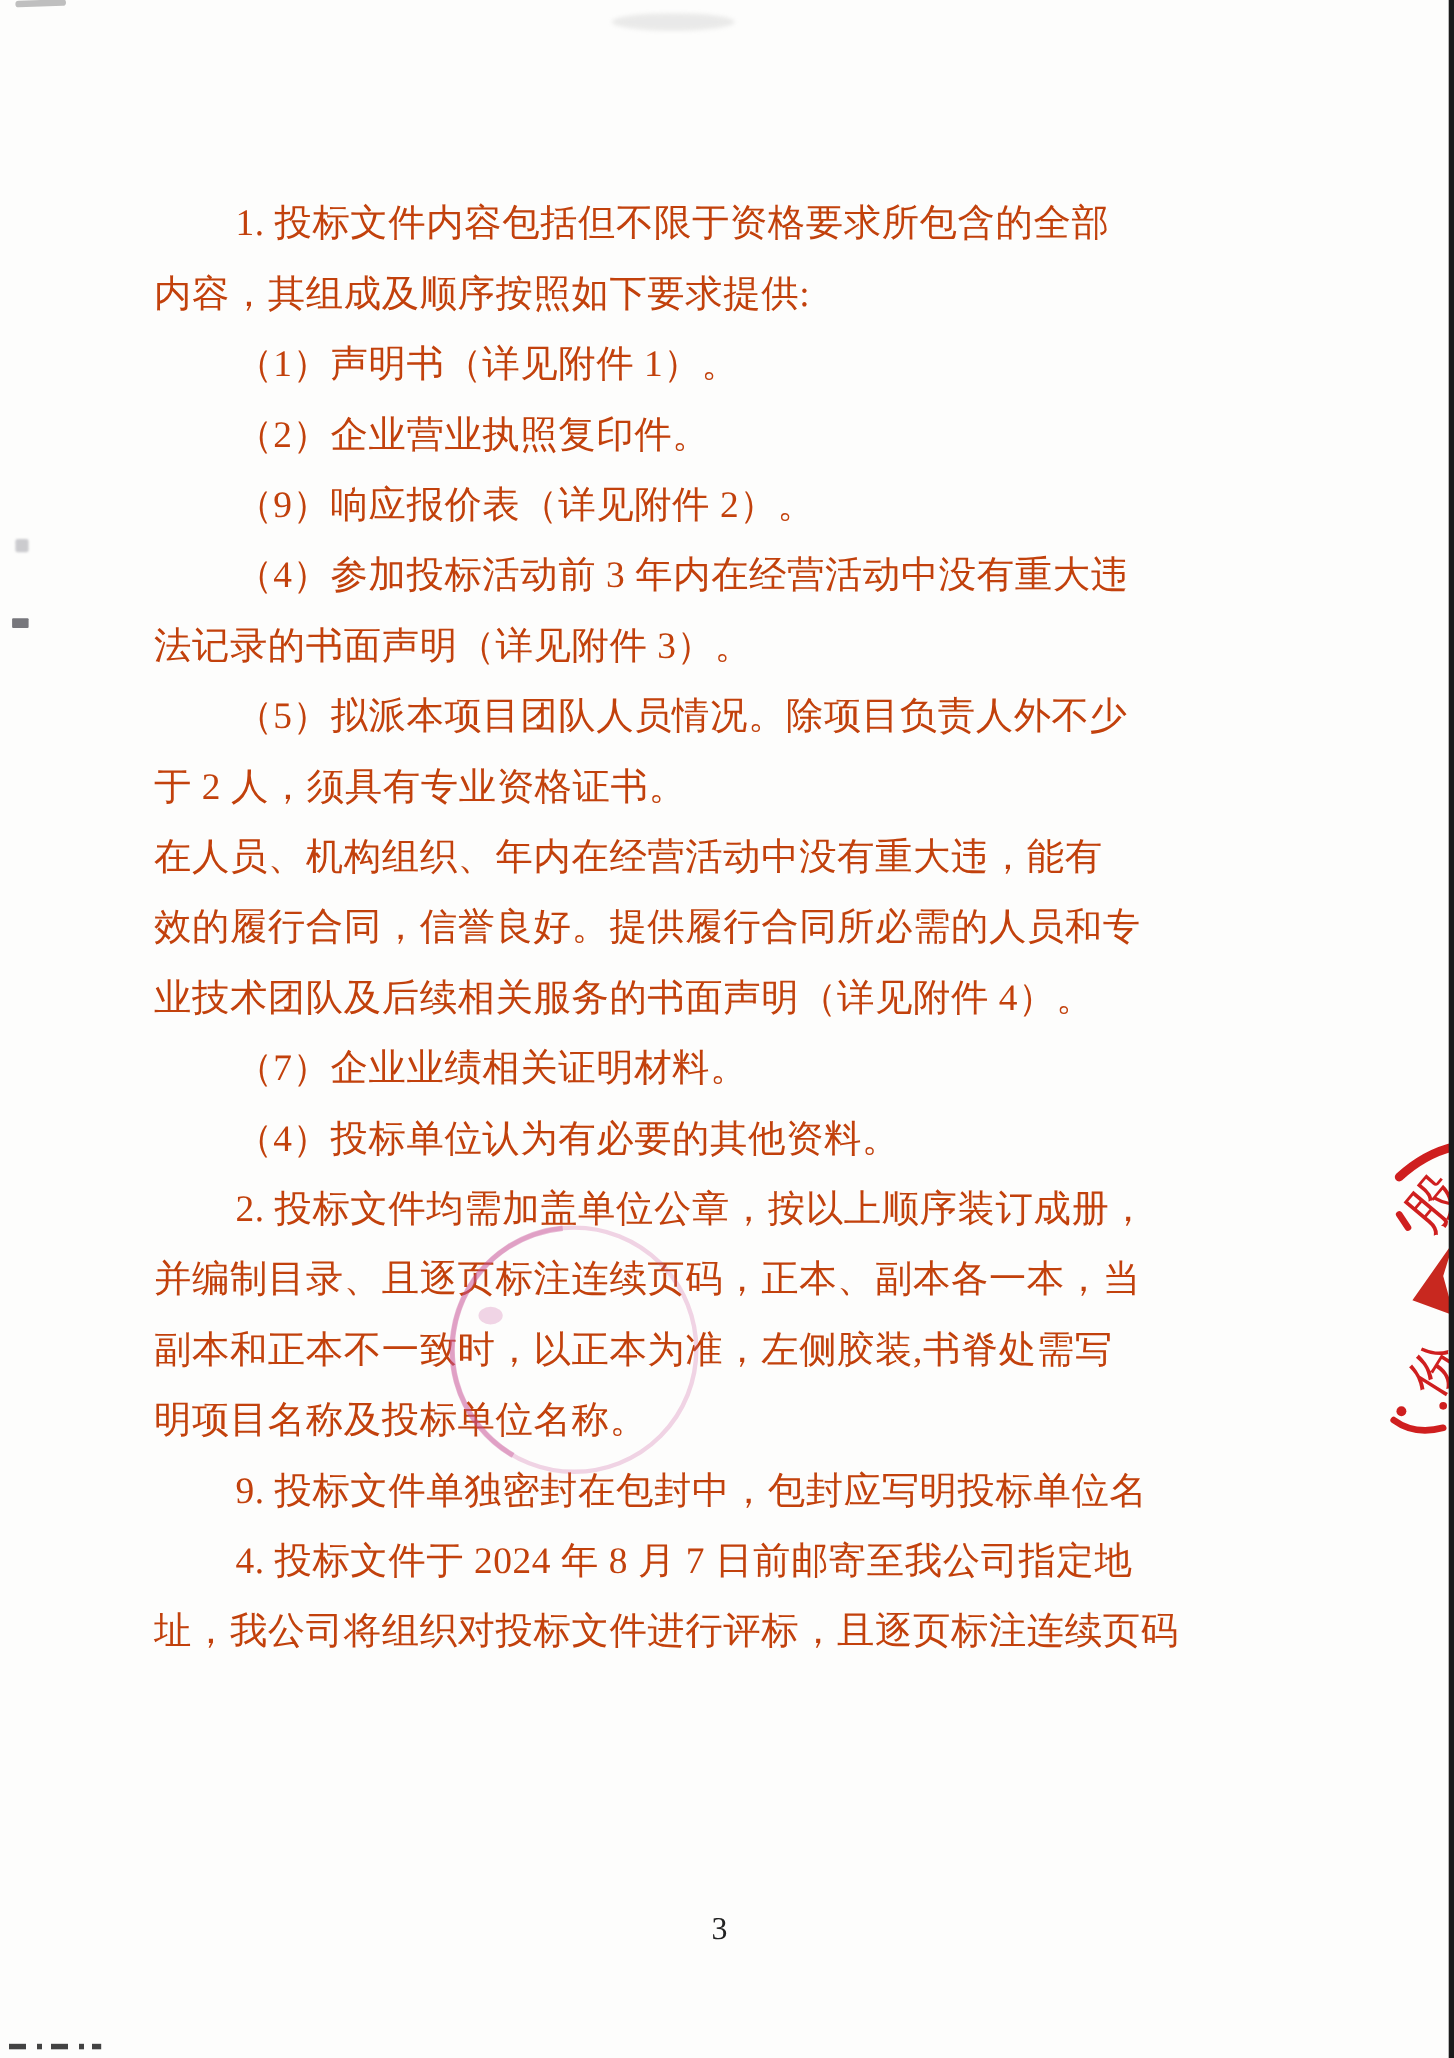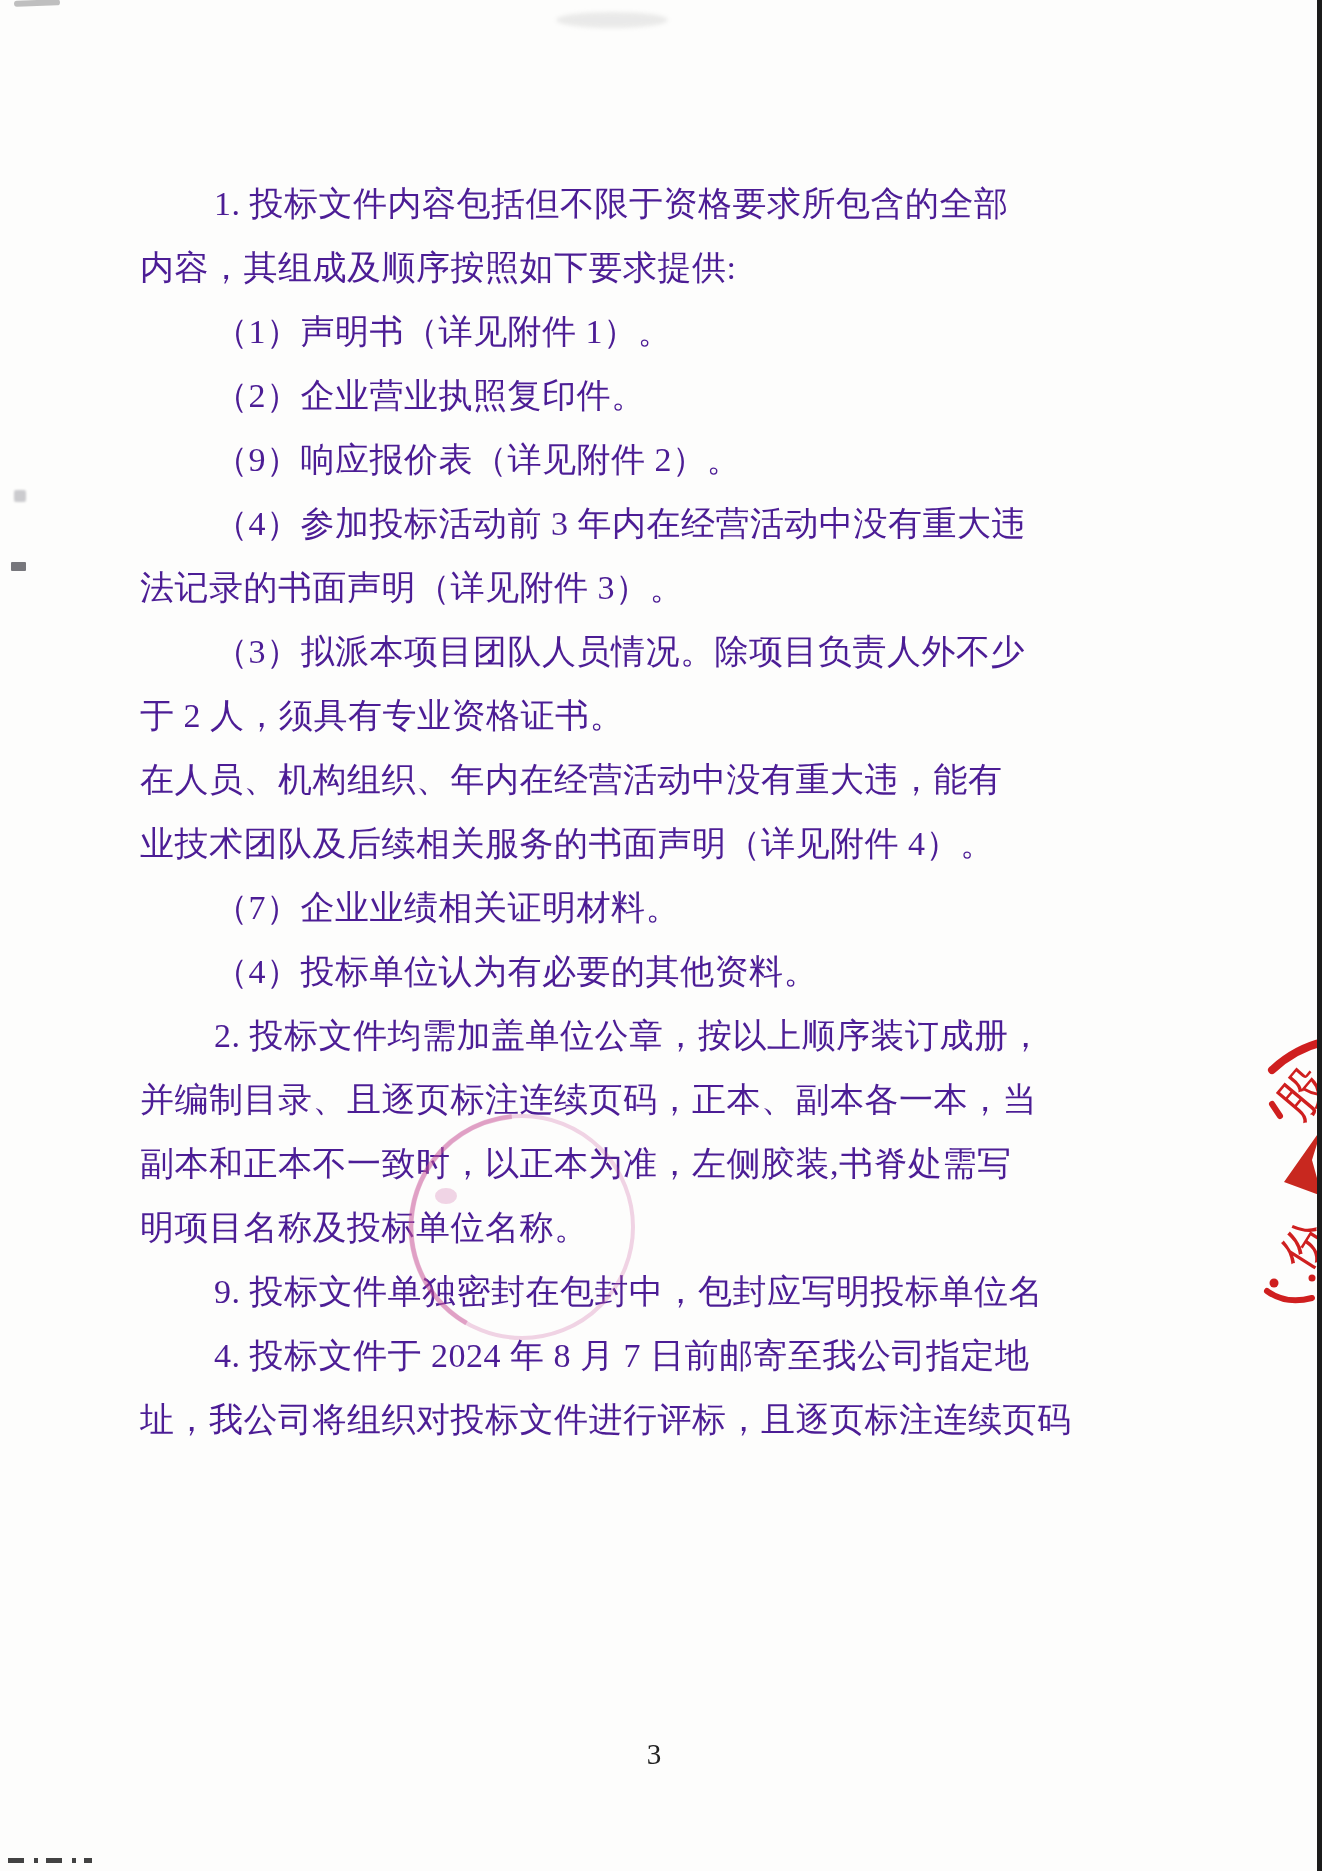--- a/index.html
+++ b/index.html
@@ -10,21 +10,21 @@
     background: #fdfdfc;
     overflow: hidden;
     font-family: "Liberation Serif", "DejaVu Serif", serif;
   }
   
   .doc-body {
     position: absolute;
     left: 140px;
     top: 172px;
     width: 810px;
-    color: #4c1d95;
+    color: #c2410c;
     font-size: 34px;
     line-height: 64px;
   }
   .ln { white-space: nowrap; letter-spacing: 0.5px; }
   .ln.ind { padding-left: 74px; }
   
   .page-num {
     position: absolute;
     top: 1738px;
     left: 0; right: 14px;
@@ -109,23 +109,24 @@
 <div class="page">
 
   <div class="doc-body">
     <div class="ln ind">1. 投标文件内容包括但不限于资格要求所包含的全部</div>
     <div class="ln">内容，其组成及顺序按照如下要求提供:</div>
     <div class="ln ind">（1）声明书（详见附件 1）。</div>
     <div class="ln ind">（2）企业营业执照复印件。</div>
     <div class="ln ind">（9）响应报价表（详见附件 2）。</div>
     <div class="ln ind">（4）参加投标活动前 3 年内在经营活动中没有重大违</div>
     <div class="ln">法记录的书面声明（详见附件 3）。</div>
-    <div class="ln ind">（3）拟派本项目团队人员情况。除项目负责人外不少</div>
+    <div class="ln ind">（5）拟派本项目团队人员情况。除项目负责人外不少</div>
     <div class="ln">于 2 人，须具有专业资格证书。</div>
     <div class="ln">在人员、机构组织、年内在经营活动中没有重大违，能有</div>
+    <div class="ln">效的履行合同，信誉良好。提供履行合同所必需的人员和专</div>
     <div class="ln">业技术团队及后续相关服务的书面声明（详见附件 4）。</div>
     <div class="ln ind">（7）企业业绩相关证明材料。</div>
     <div class="ln ind">（4）投标单位认为有必要的其他资料。</div>
     <div class="ln ind">2. 投标文件均需加盖单位公章，按以上顺序装订成册，</div>
     <div class="ln">并编制目录、且逐页标注连续页码，正本、副本各一本，当</div>
     <div class="ln">副本和正本不一致时，以正本为准，左侧胶装,书脊处需写</div>
     <div class="ln">明项目名称及投标单位名称。</div>
     <div class="ln ind">9. 投标文件单独密封在包封中，包封应写明投标单位名</div>
     <div class="ln ind">4. 投标文件于 2024 年 8 月 7 日前邮寄至我公司指定地</div>
     <div class="ln">址，我公司将组织对投标文件进行评标，且逐页标注连续页码</div>

